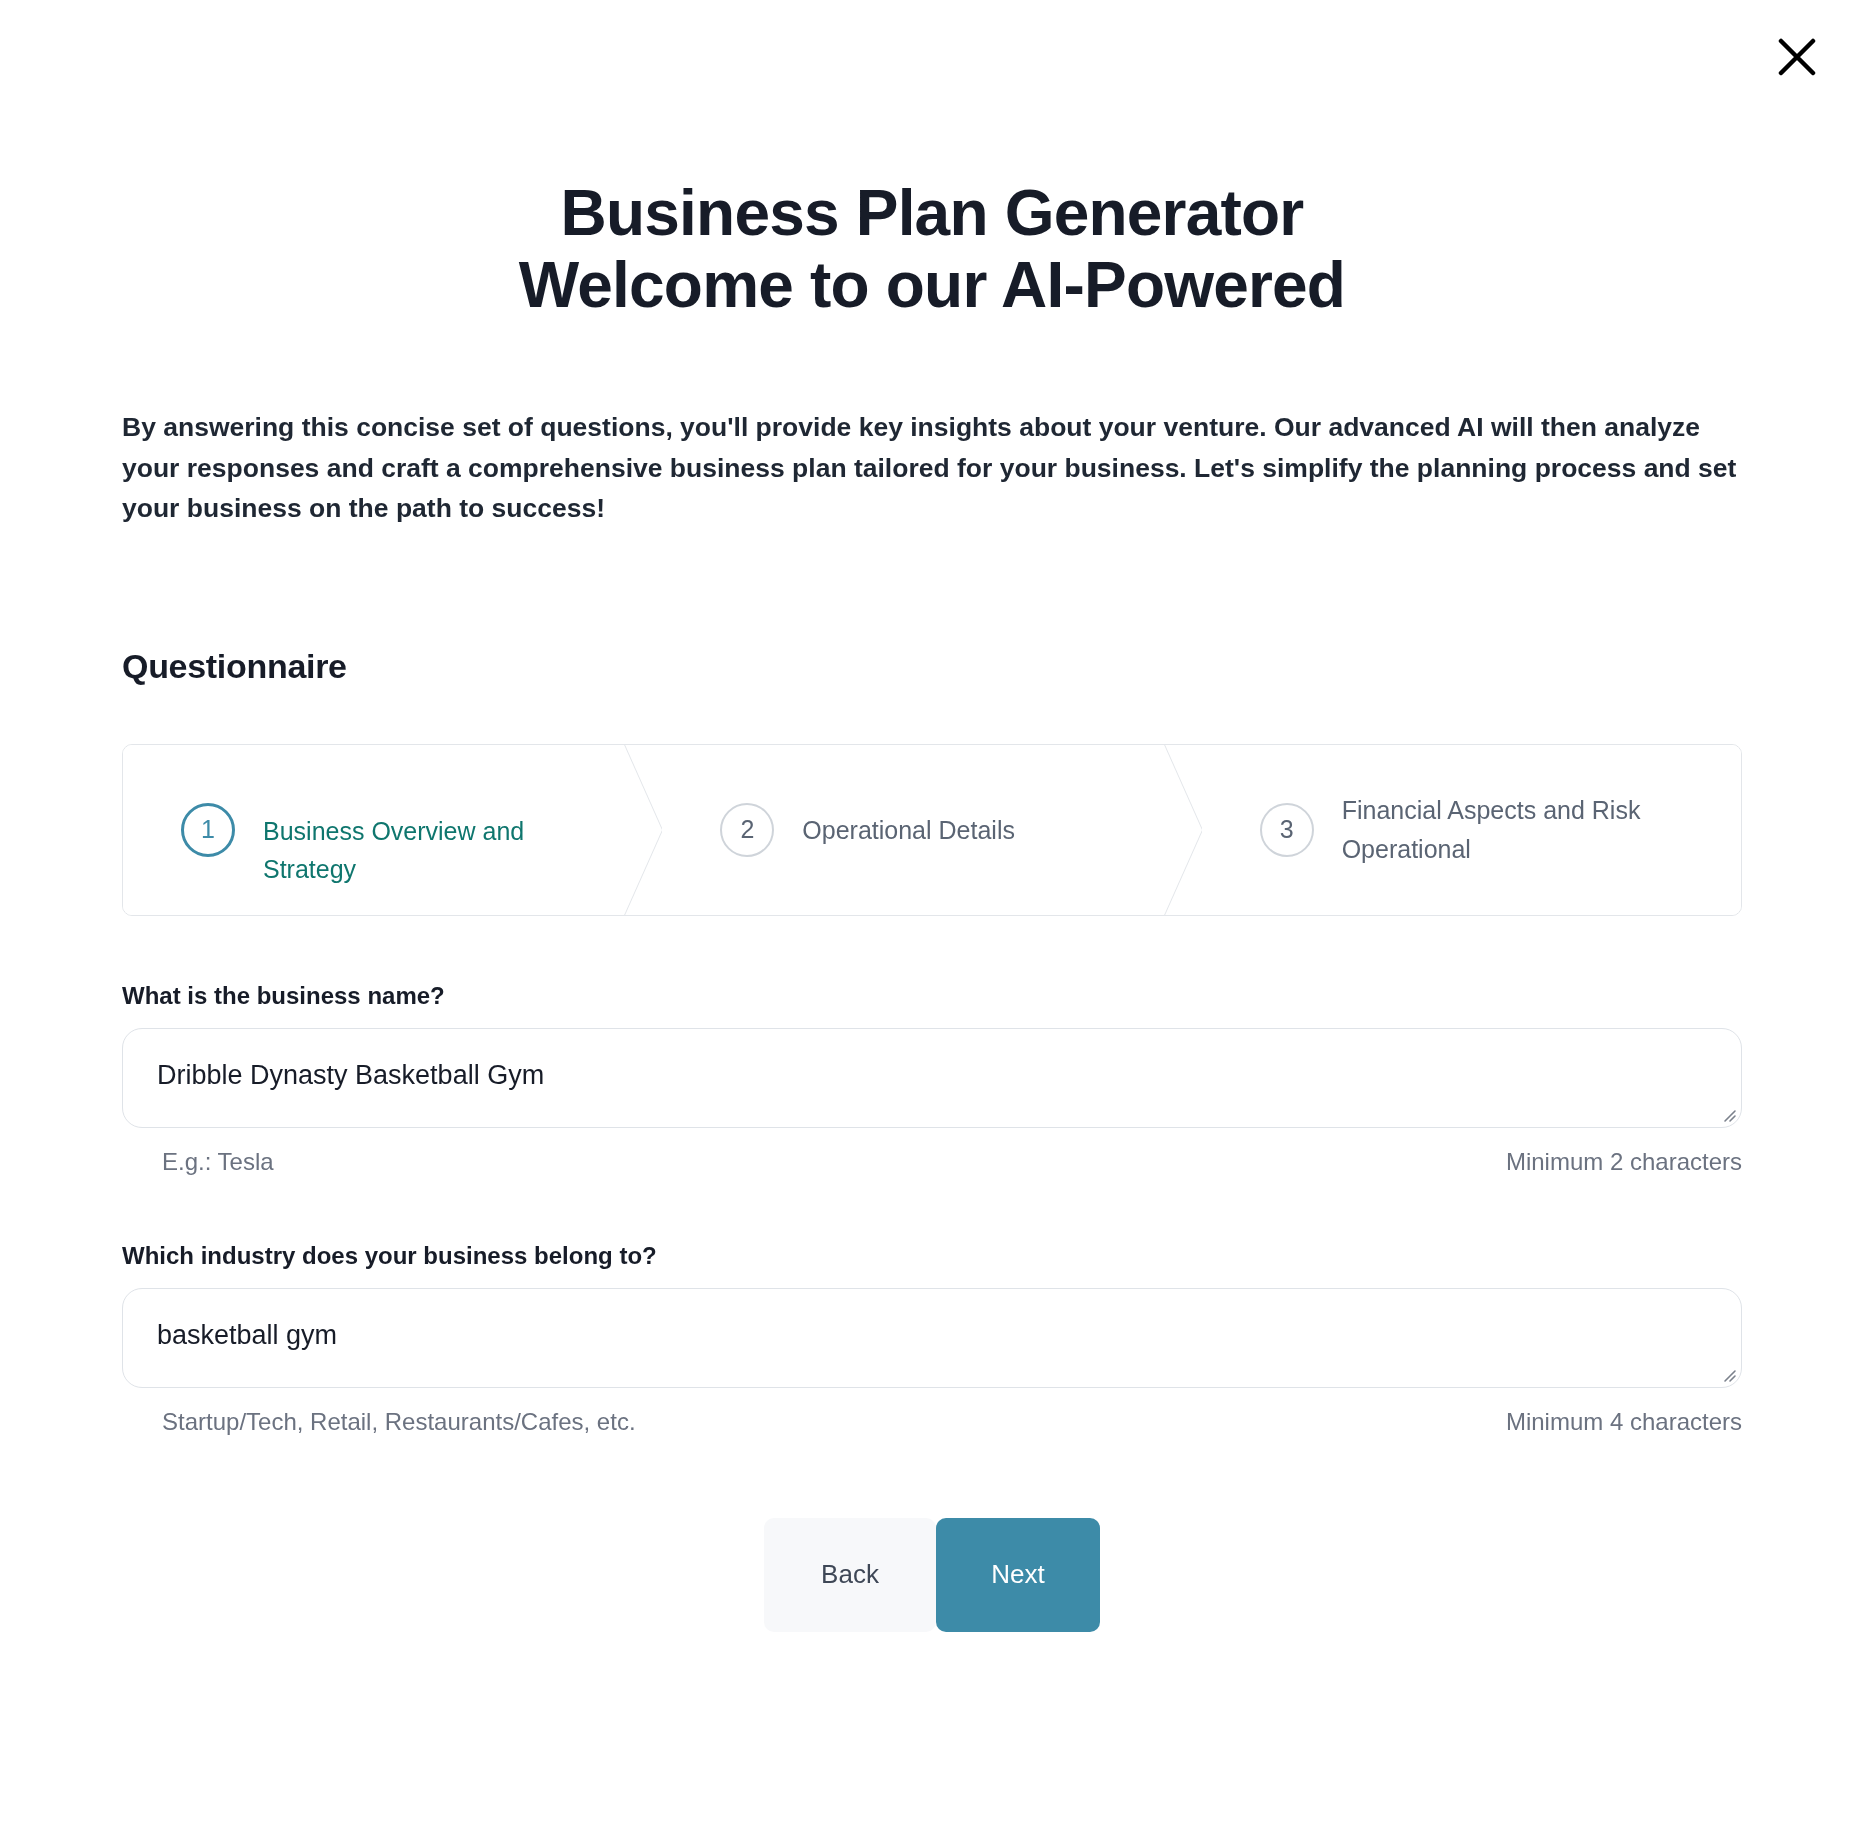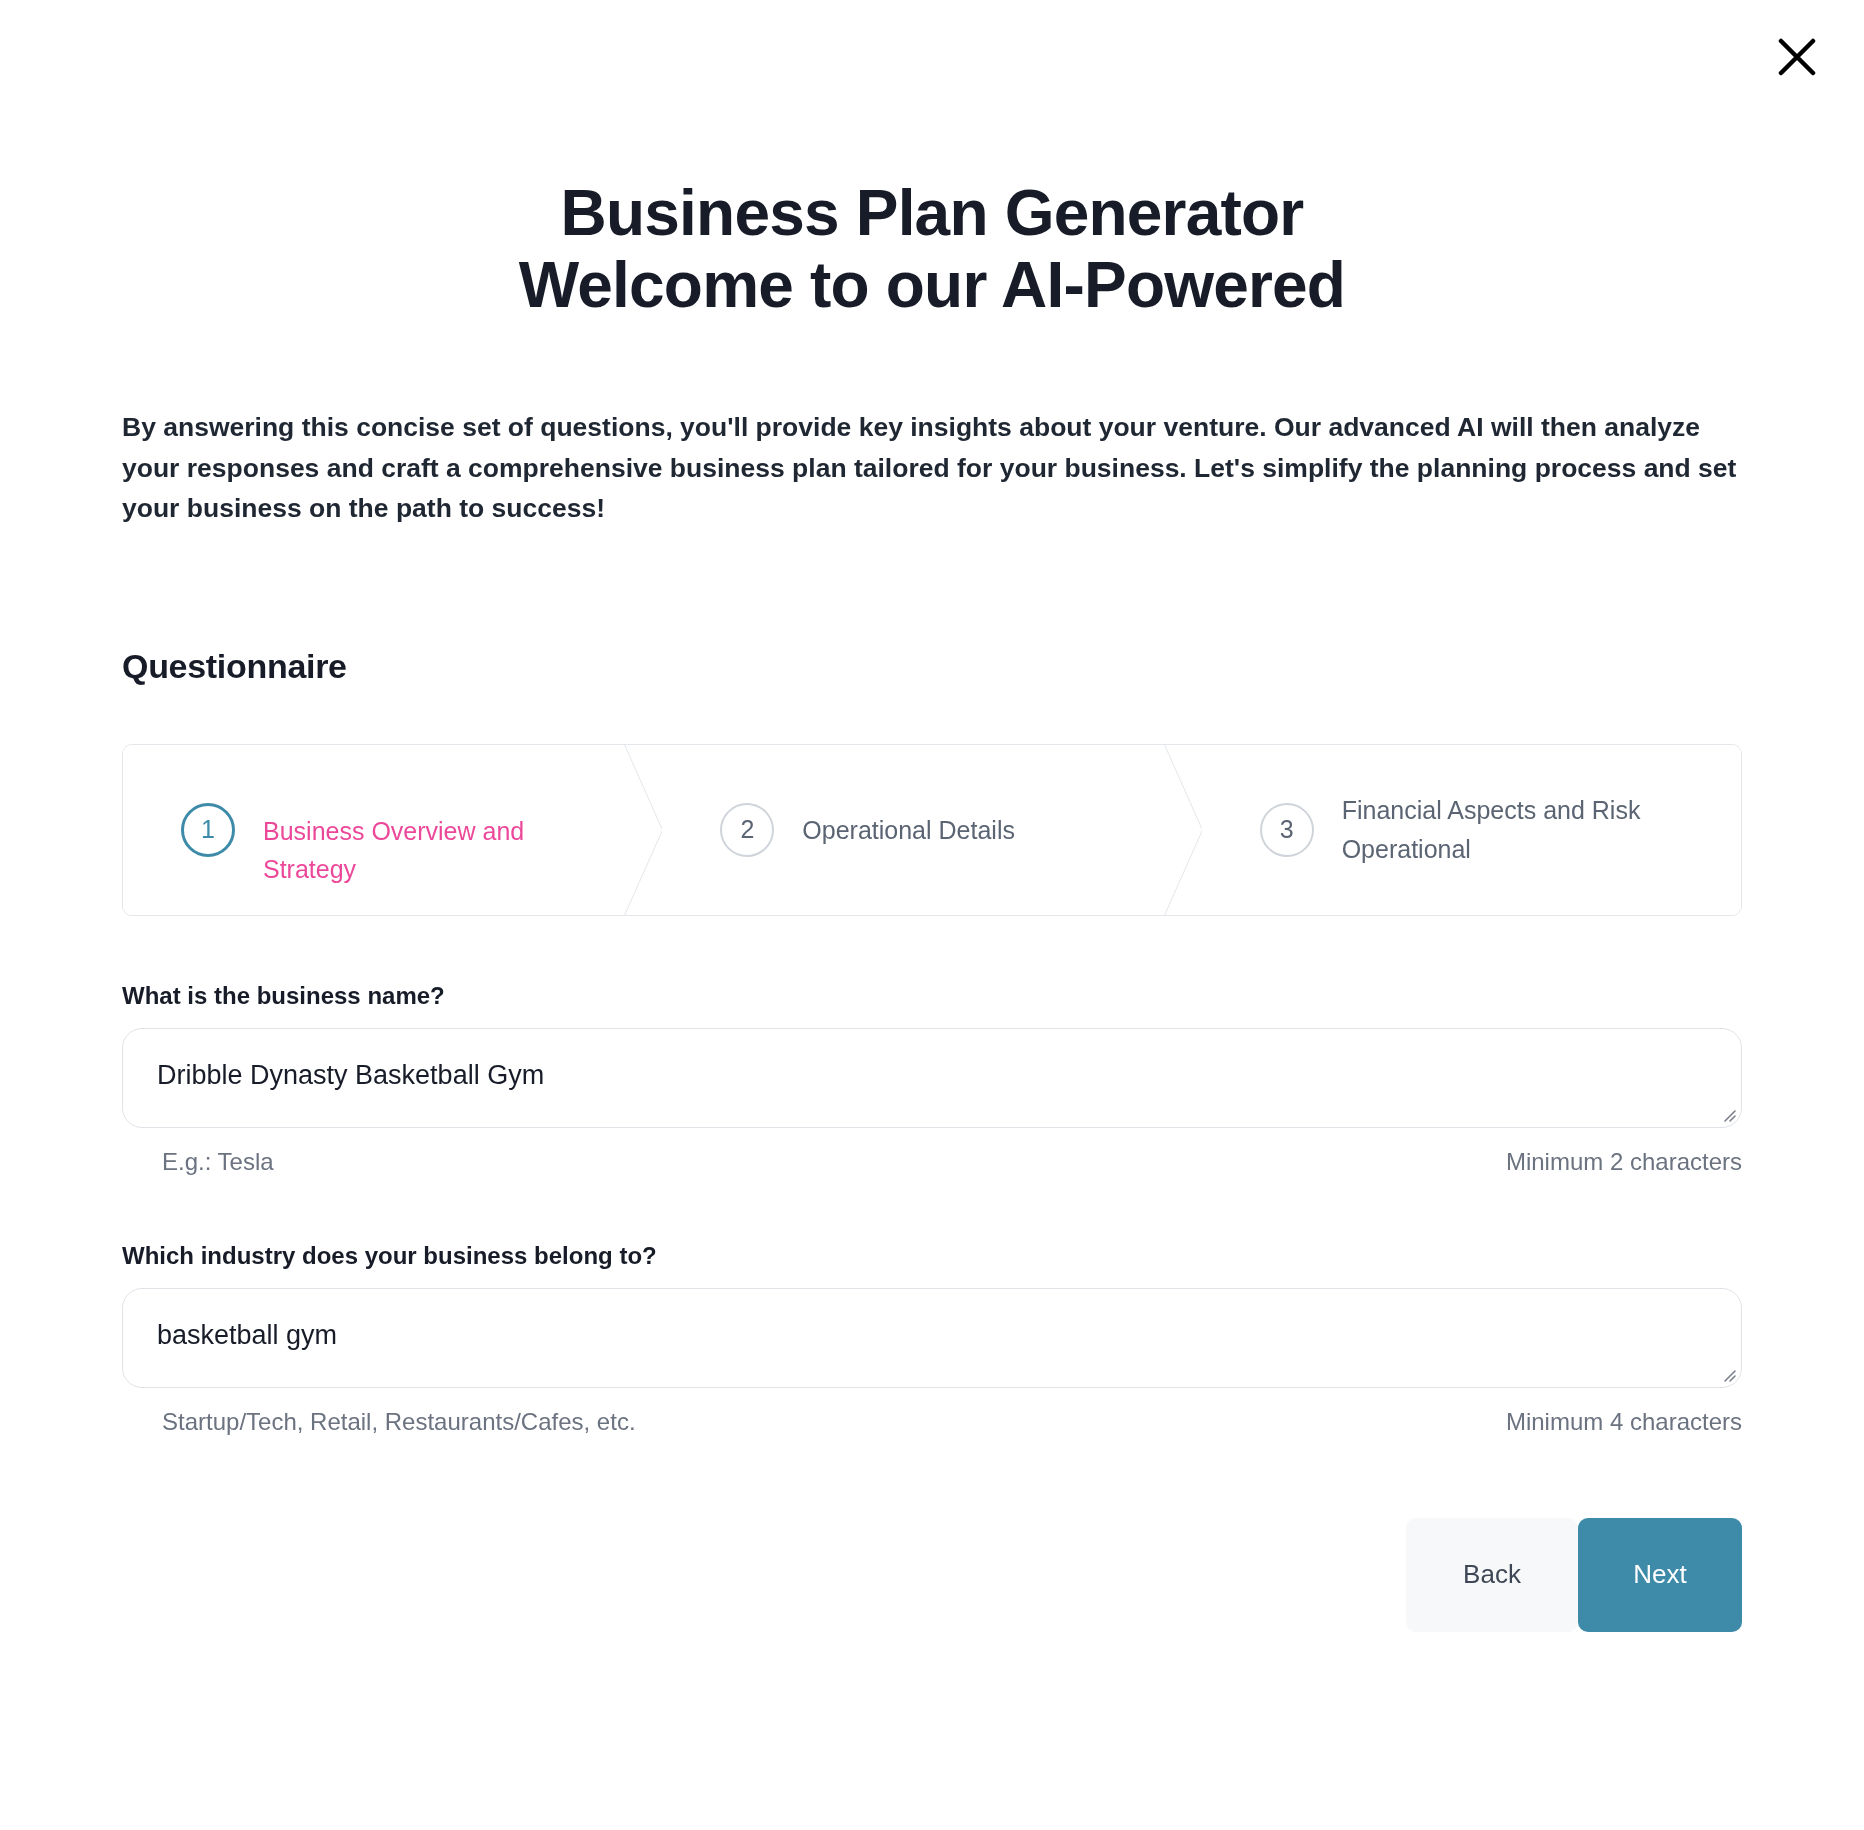--- a/index.html
+++ b/index.html
@@ -133,21 +133,21 @@
     border-width: 3px;
     color: #3d8ba8;
   }
   .step-label {
     font-size: 25px;
     line-height: 1.55;
     color: #5a6473;
     max-width: 330px;
   }
   .step.active .step-label {
-    color: #ec4899;
+    color: #0f766e;
     margin-top: 41px;
   }
   .step:nth-child(2) .step-label { max-width: 400px; }
 
   
   .field { margin-top: 0; }
   .field-label {
     display: block;
     font-size: 24px;
     font-weight: 700;
@@ -188,21 +188,21 @@
   }
   .helper-left, .helper-right {
     font-size: 24px;
     color: #6b7280;
     margin-left: 40px;
   }
 
   
   .actions {
     display: flex;
-    justify-content: flex-end;
+    justify-content: center;
     align-items: center;
     padding-top: 82px;
   }
   .btn {
     border: none;
     border-radius: 10px;
     font-family: "Liberation Sans", sans-serif;
     font-size: 26px;
     cursor: pointer;
     padding: 0;

